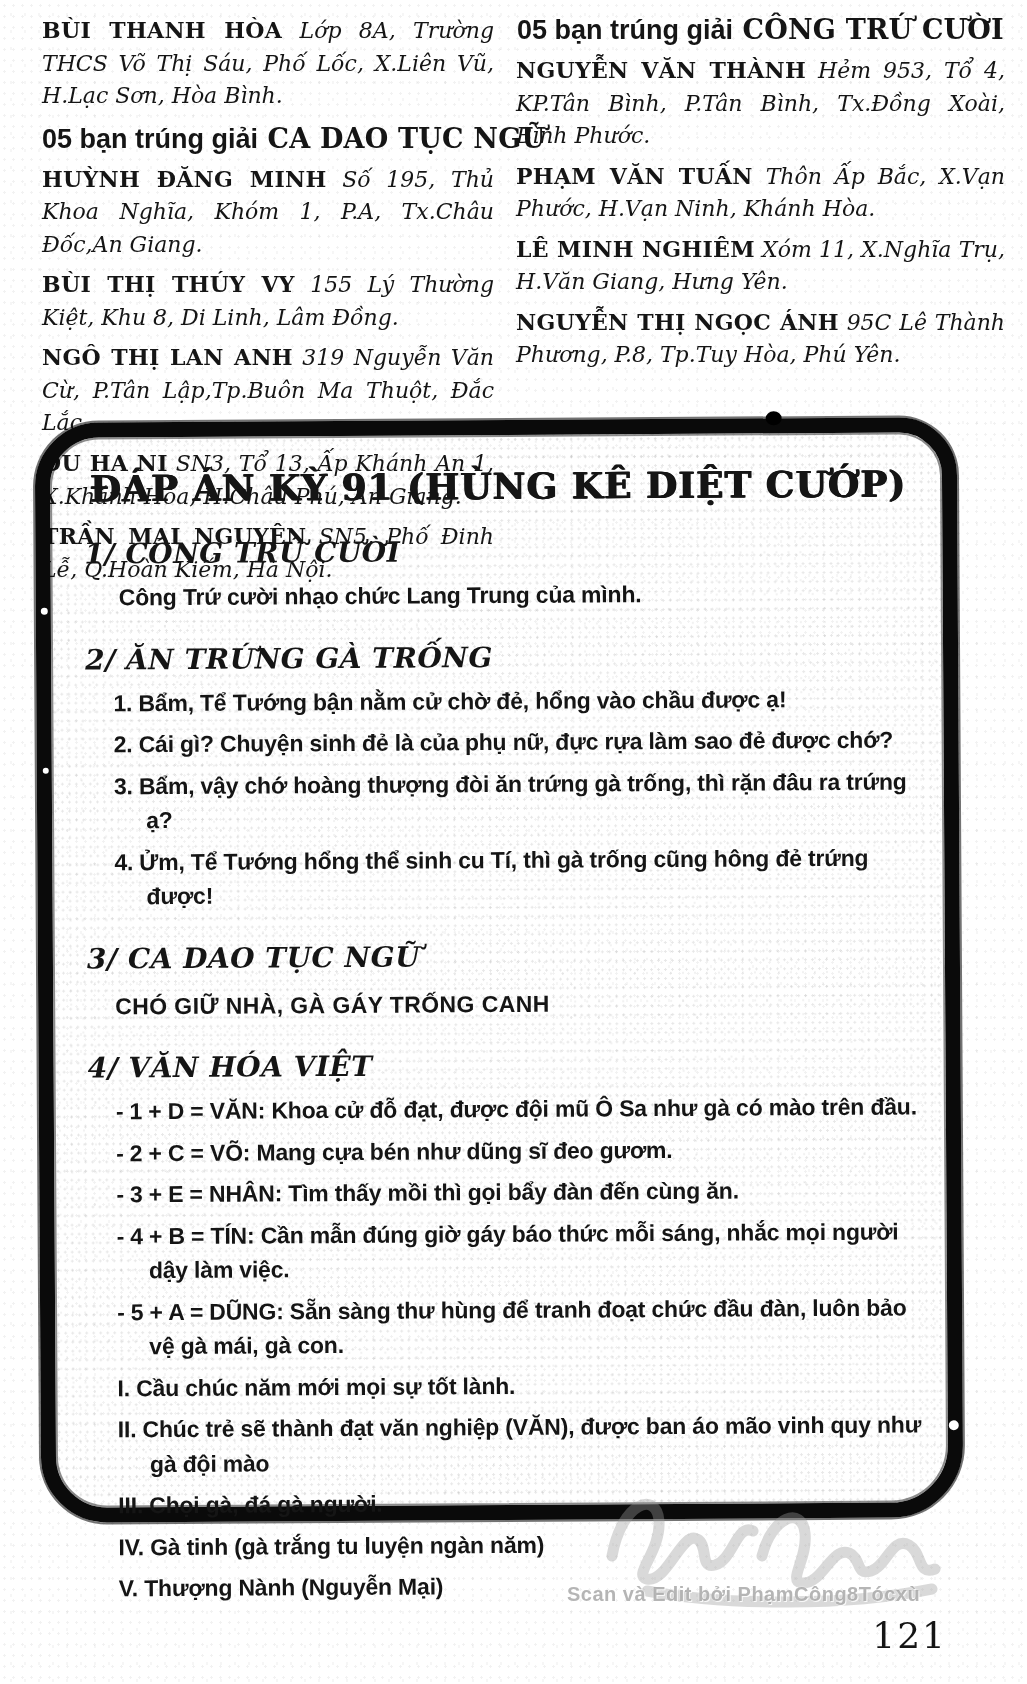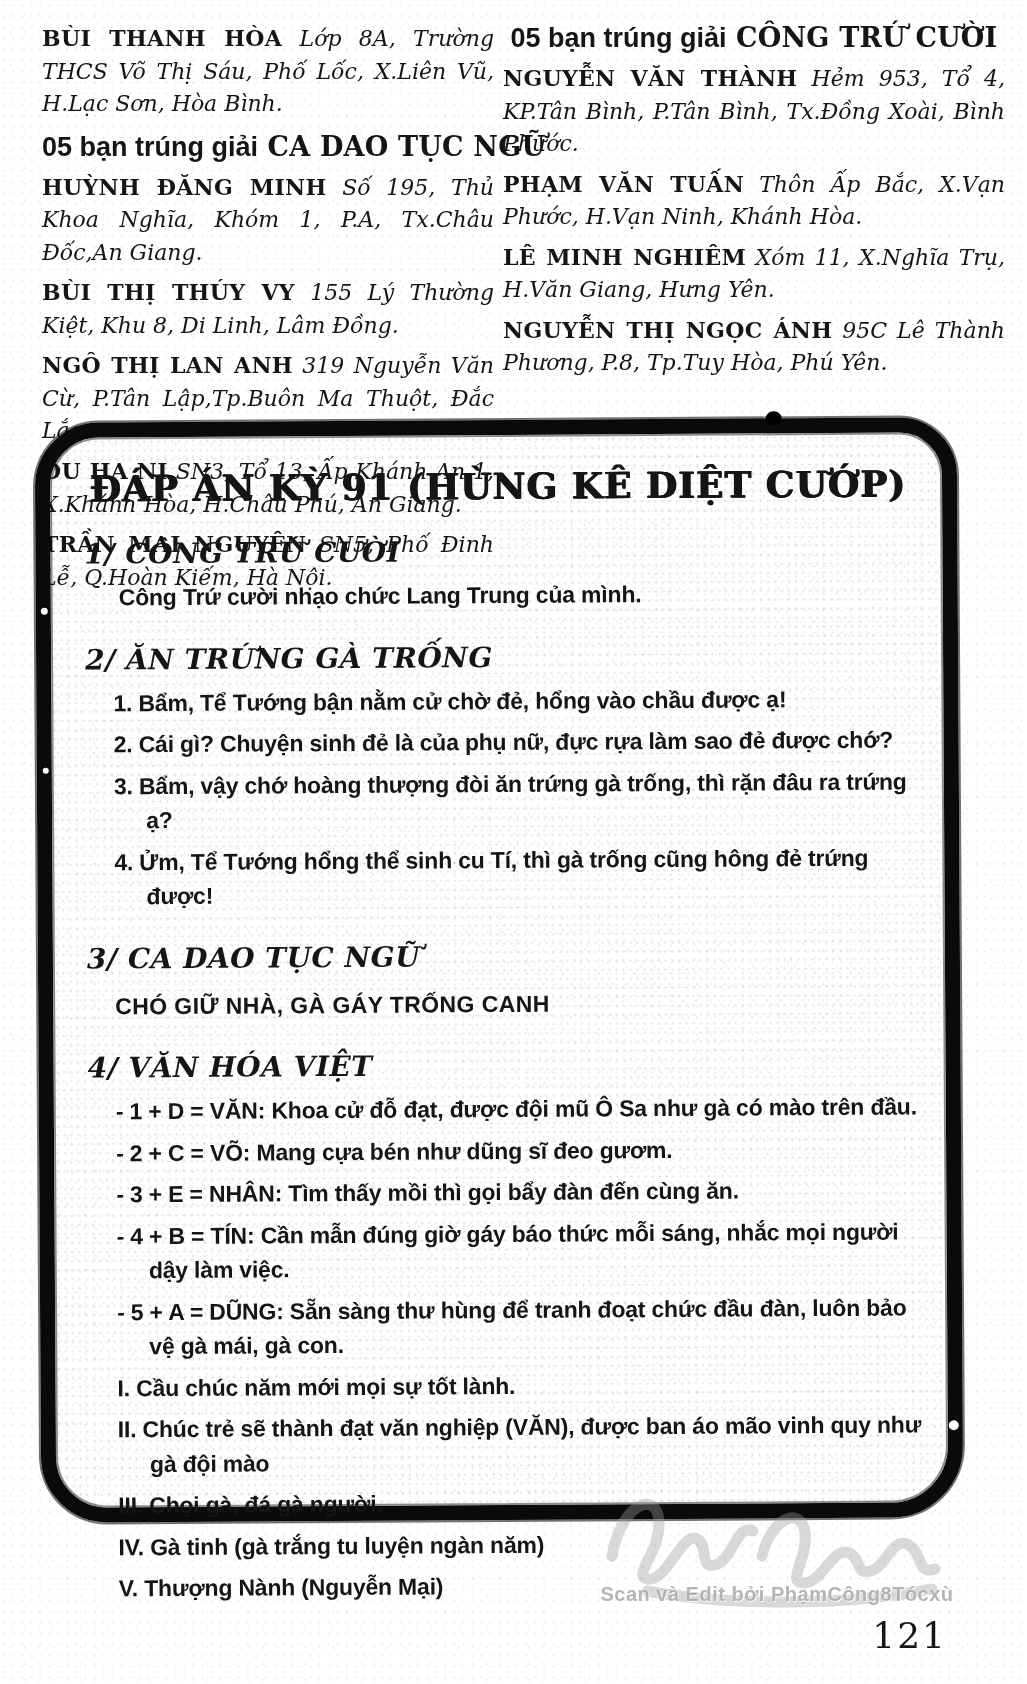--- a/index.html
+++ b/index.html
@@ -12,22 +12,22 @@
     color:#151515;
     background-image:
       radial-gradient(rgba(0,0,0,0.05) 1px, transparent 1.3px),
       radial-gradient(rgba(0,0,0,0.035) 1px, transparent 1.5px);
     background-size:9px 11px, 14px 17px;
     background-position:0 0, 4px 6px;
   }
   
   .top-columns{
     display:flex;
-    padding:22px 22px 0 42px;
-    gap:9px;
+    padding:14px 22px 0 42px;
+    gap:22px;
   }
   .col-left{width:452px;flex:none;}
   .col-right{flex:1;}
   .entry{
     margin:0 0 7px 0;
     font-size:22px;
     line-height:1.48;
     text-align:justify;
   }
   .entry .w-name{
@@ -105,21 +105,20 @@
   .ans-line{
     padding-left:32px;
     text-indent:-32px;
     margin:7px 0;
   }
   
   .watermark{
     position:absolute;
     right:40px;bottom:78px;
     width:420px;
-    text-align:center;
     pointer-events:none;
   }
   .watermark svg{display:block;margin:0 auto;}
   .wm-caption{
     font-family:"Liberation Sans", sans-serif;
     font-weight:bold;
     font-size:20px;
     color:rgba(120,120,120,0.55);
     text-shadow:0 0 2px rgba(255,255,255,0.9), 1px 1px 0 rgba(255,255,255,0.8);
     letter-spacing:0.5px;

